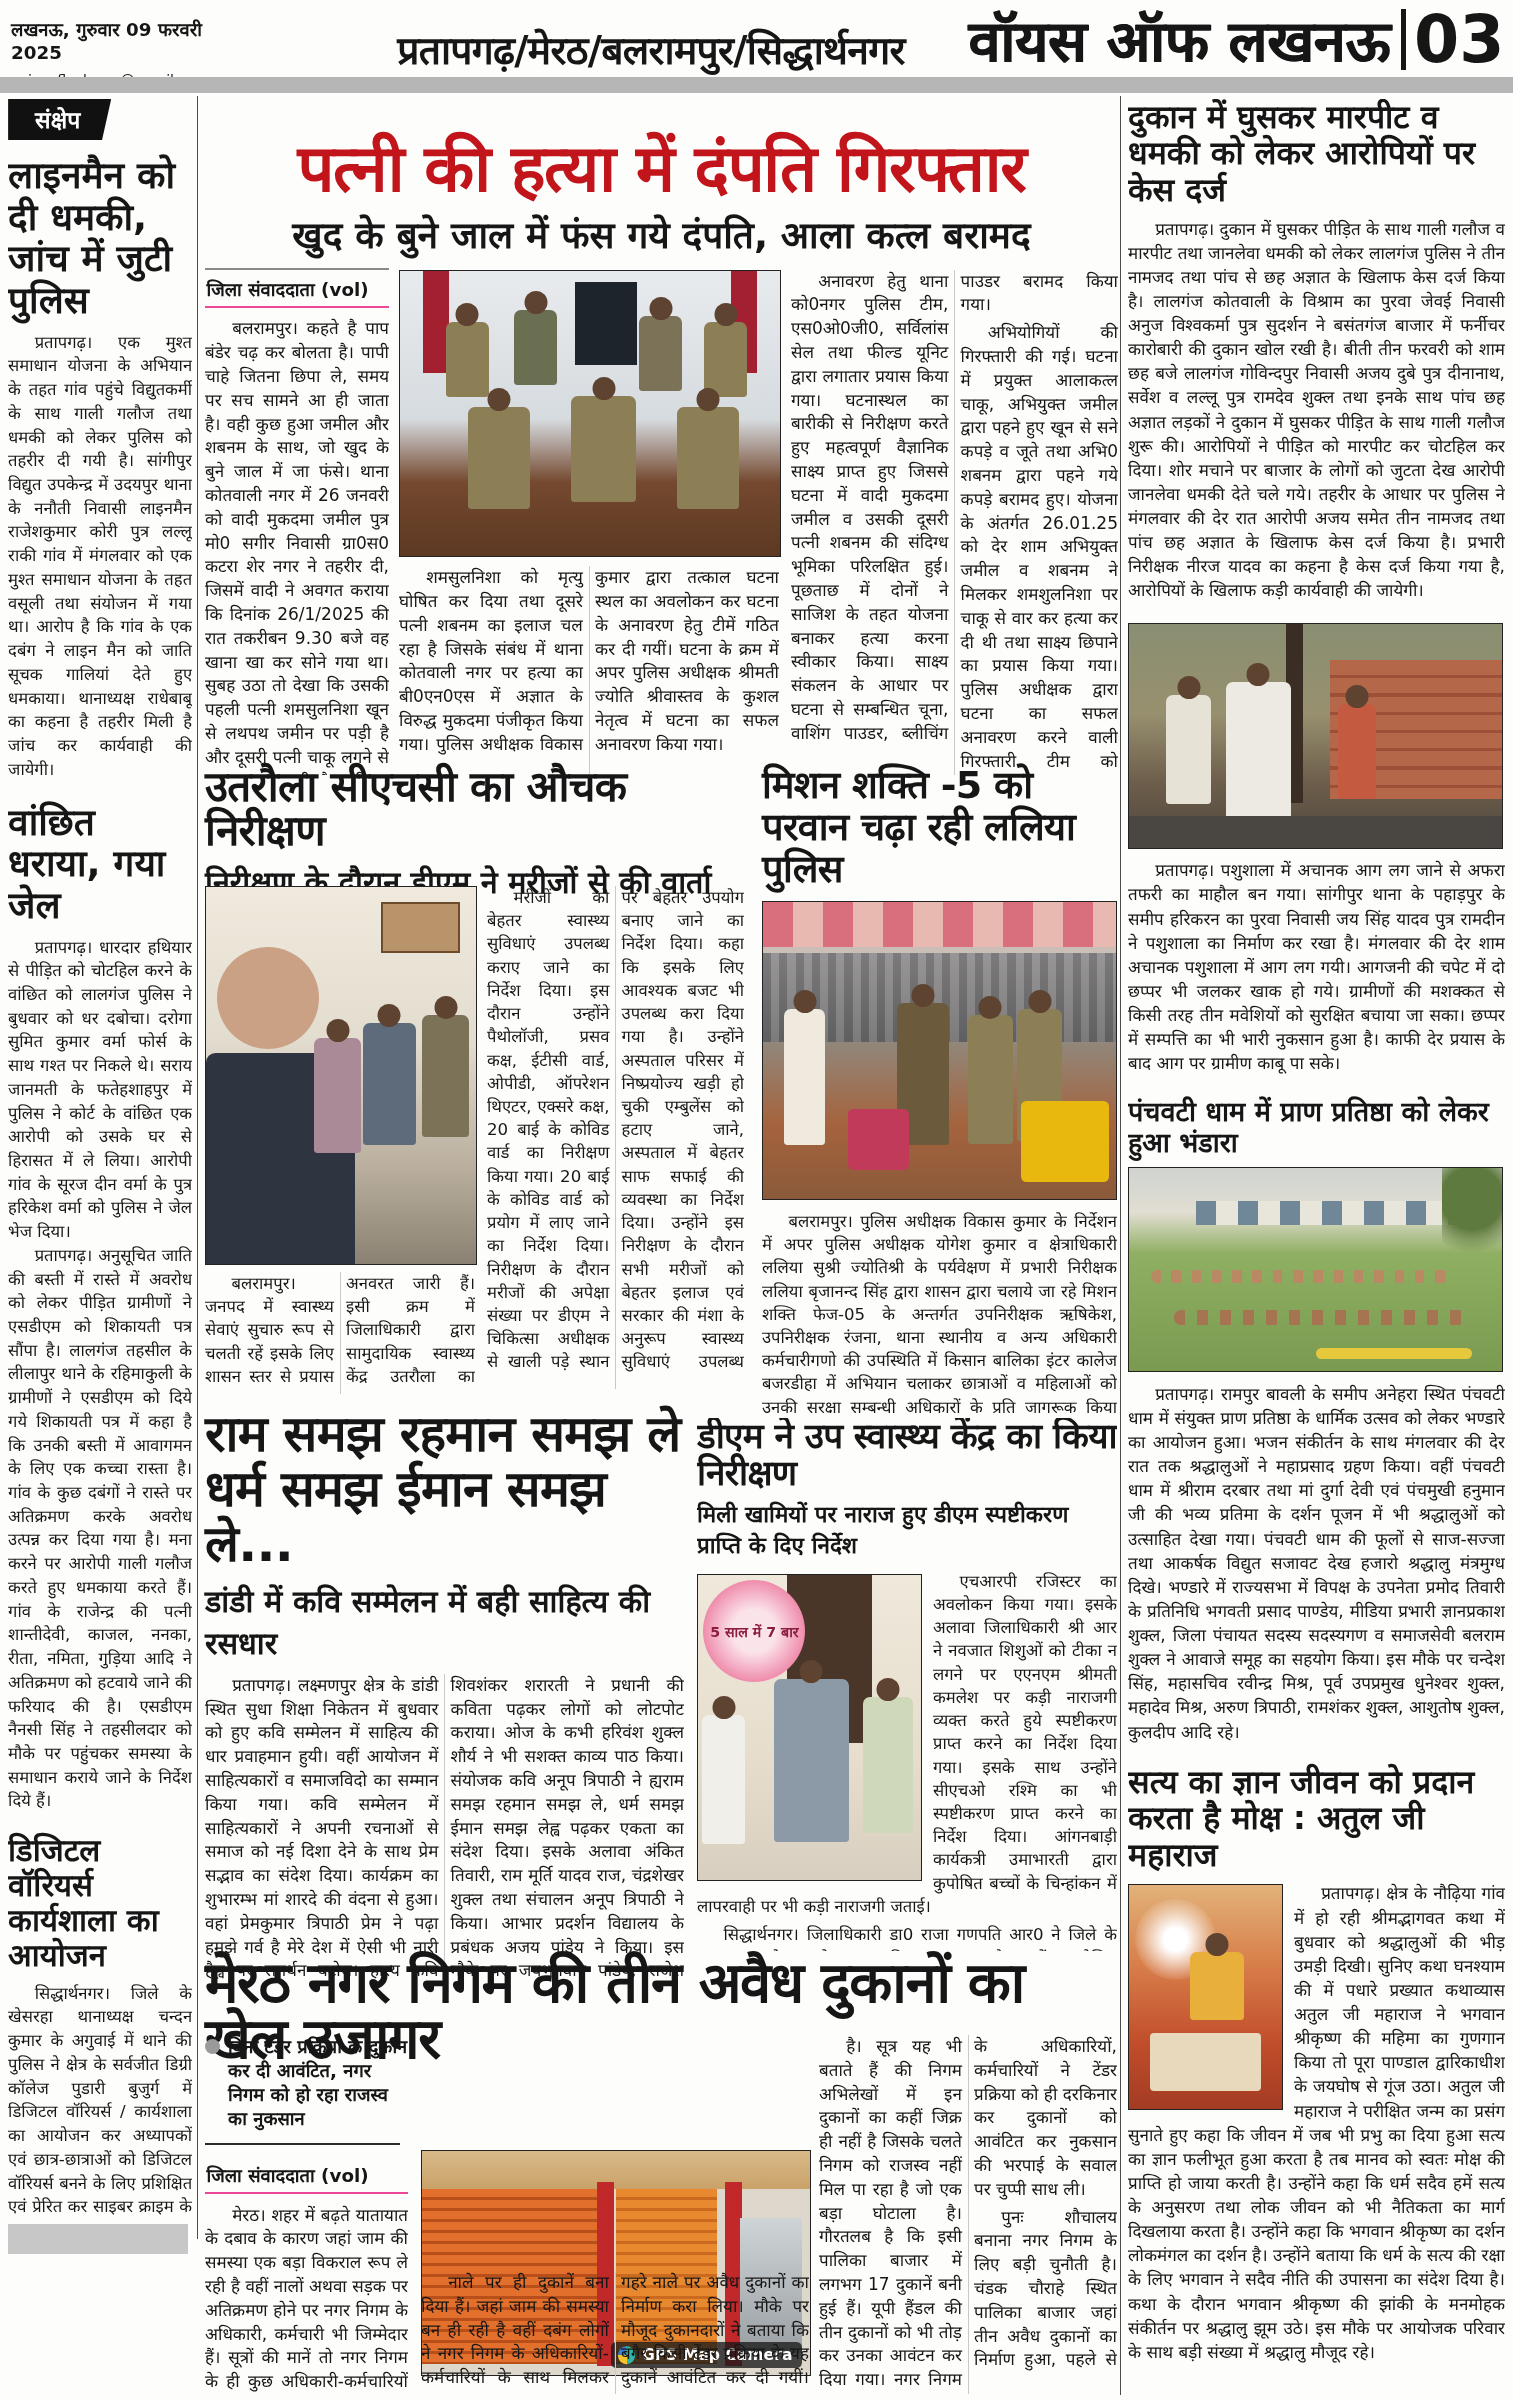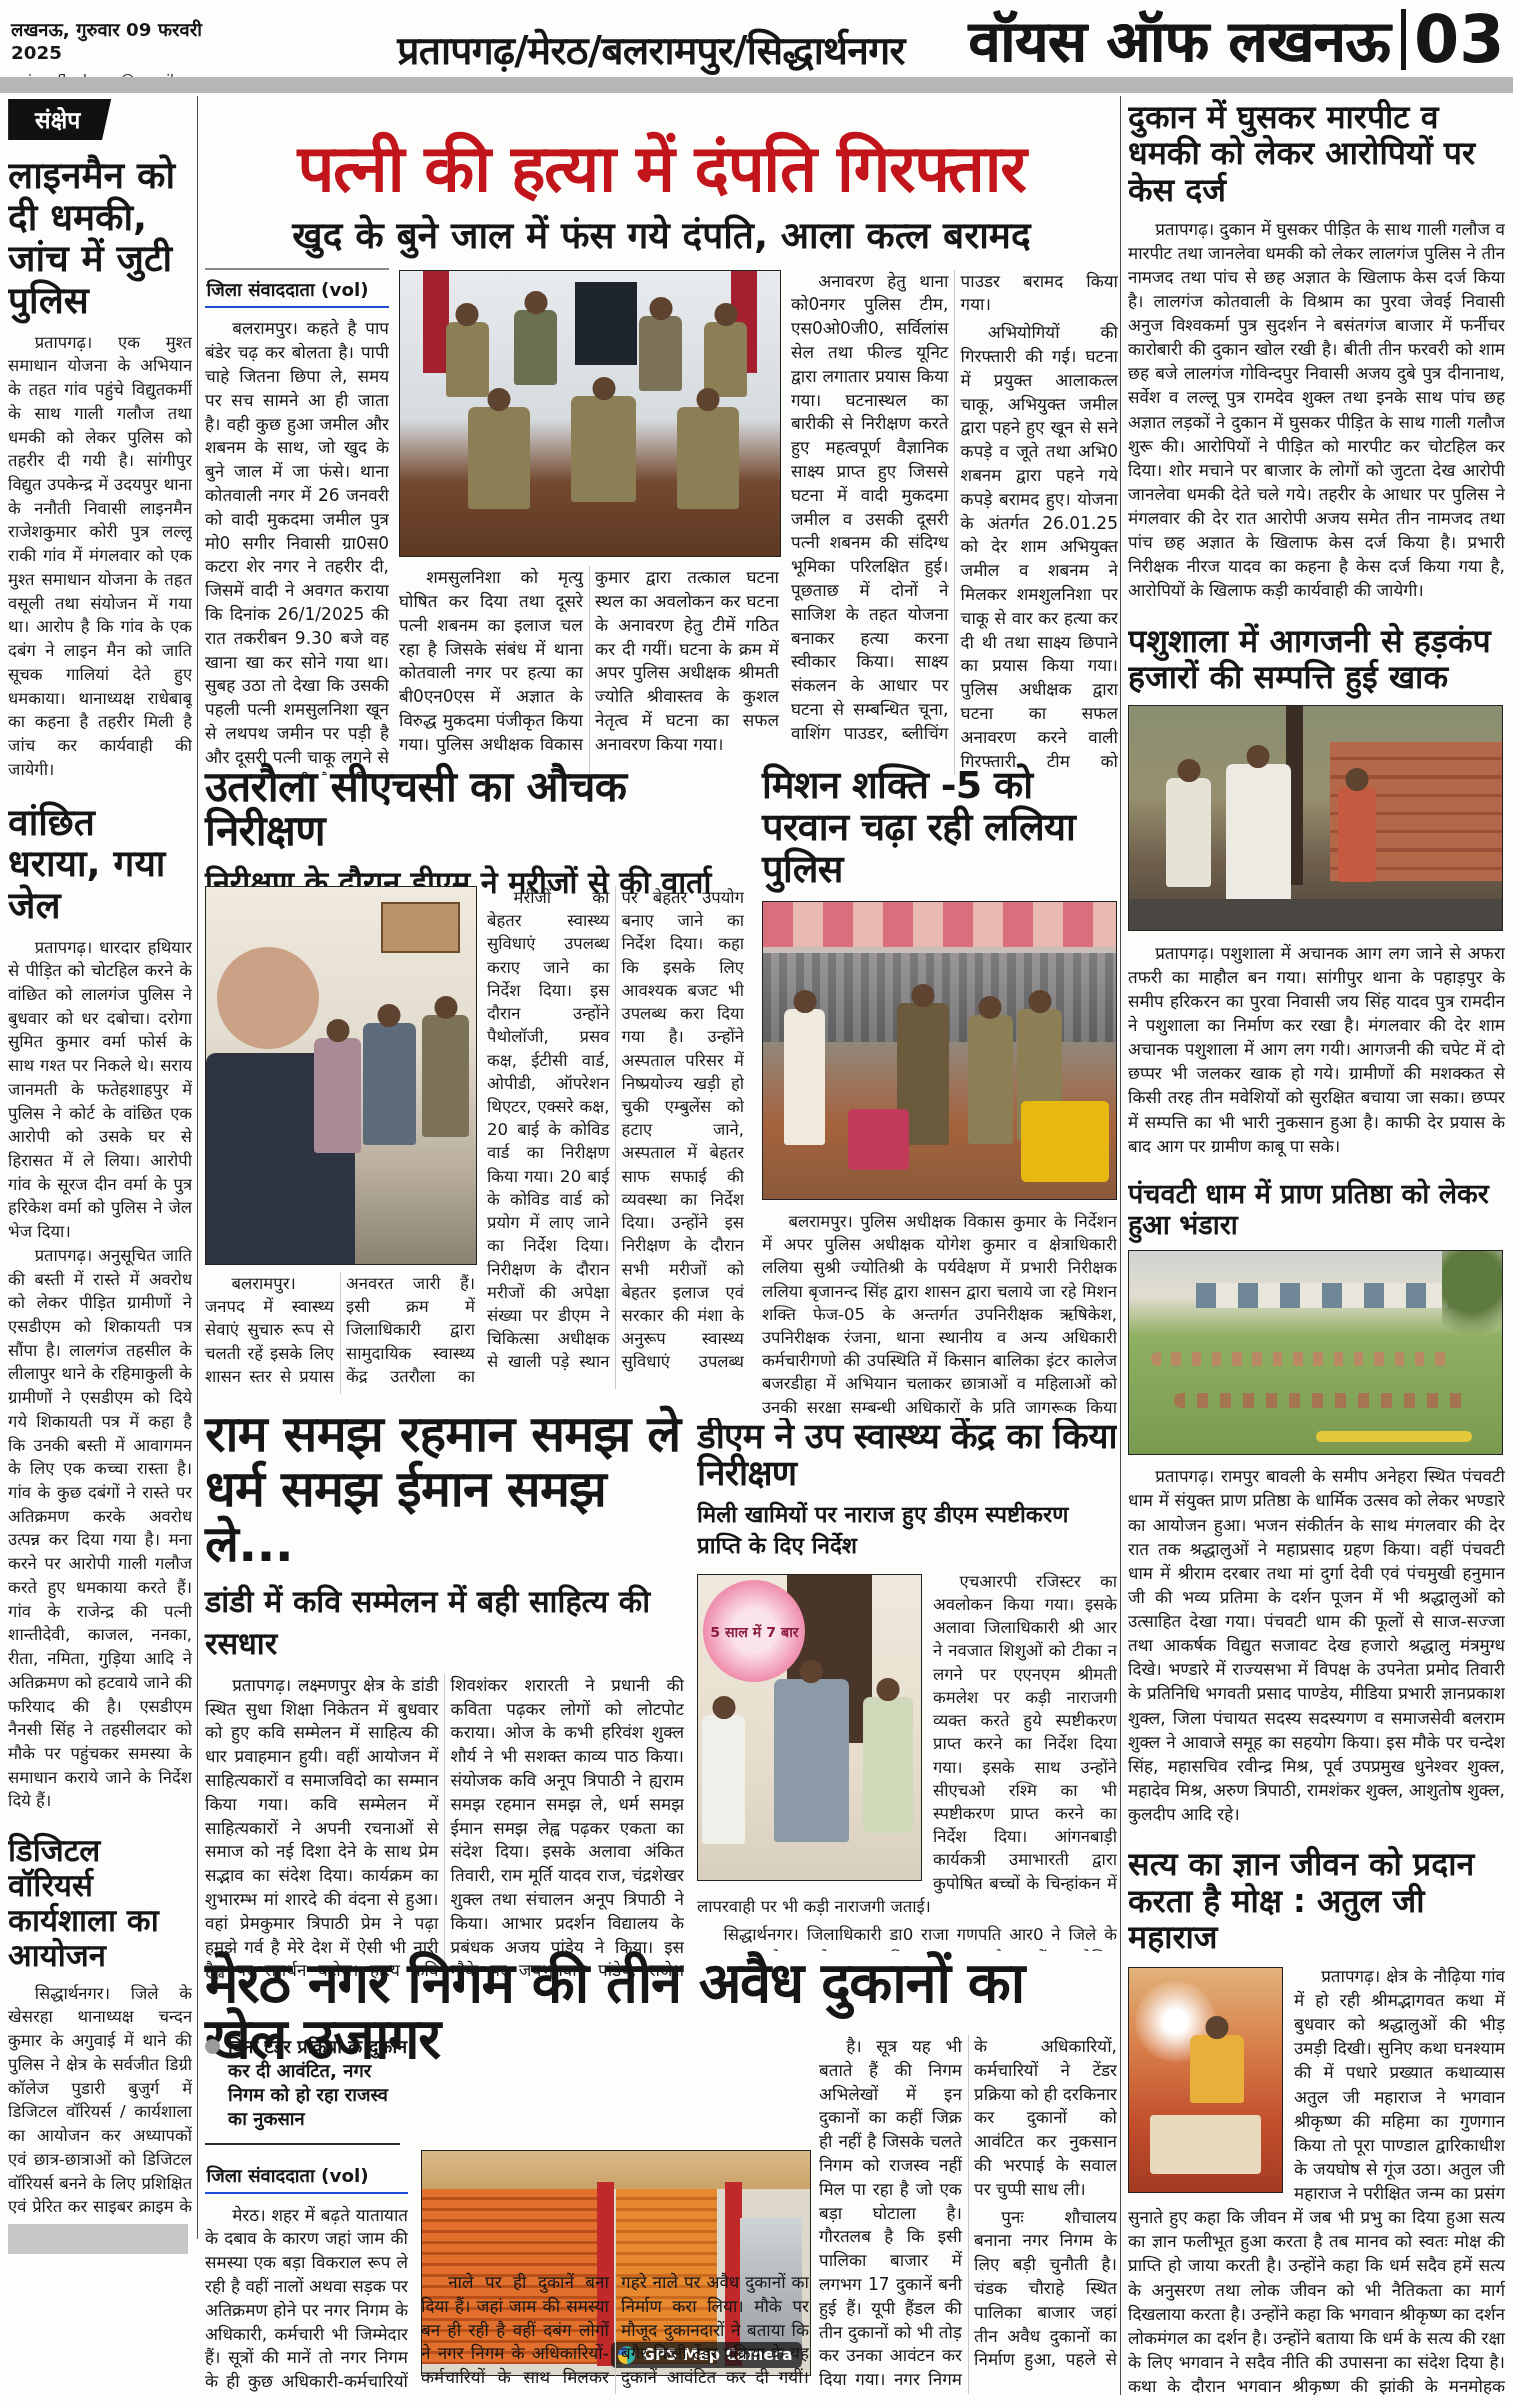--- a/index.html
+++ b/index.html
@@ -16,21 +16,21 @@
   .vr{background:#4c4c4c;width:1.4px;}
   
   .col-left{left:8.1px;top:99px;width:184px;height:2116px;overflow:hidden;}
   .tab{display:inline-block;background:#111;color:#fff;font-size:23px;font-weight:700;
        padding:4.1px 31px 5.4px 27px;clip-path:polygon(0 0,100% 0,91% 100%,0 100%);}
   .brief-h{font-size:37px;line-height:1.12;font-weight:800;margin:20.3px 0 9.5px;}
   .brief-b{font-size:16.6px;line-height:1.43;text-align:justify;margin:0;text-indent:1.6em;}
   
   .bd{font-size:17px;line-height:1.4;text-align:justify;margin:0;text-indent:1.6em;}
   .cols2{column-count:2;column-gap:12.2px;column-rule:0.7px solid #c9c9c9;}
-  .byline{font-size:18.3px;font-weight:700;border-top:2px solid #8a8a8a;border-bottom:2px solid #1d4ed8;
+  .byline{font-size:18.3px;font-weight:700;border-top:2px solid #8a8a8a;border-bottom:2px solid #ec4899;
           padding:5.4px 1.4px;margin-bottom:9.5px;}
   
   .lead-h{color:#c2151b;font-size:65px;font-weight:900;line-height:1.02;letter-spacing:-1.4px;text-align:center;}
   .lead-sh{font-size:37px;font-weight:800;text-align:center;margin-top:5.4px;}
   .h-xl{font-size:42px;font-weight:900;line-height:1.05;letter-spacing:-0.7px;}
   .h-l{font-size:38px;font-weight:900;line-height:1.1;letter-spacing:-0.7px;}
   .h-m{font-size:32px;font-weight:900;line-height:1.14;}
   .h-sub{font-size:30.5px;font-weight:800;margin-top:6.8px;}
   .dandi-h{font-size:50px;font-weight:900;line-height:1.1;letter-spacing:-0.7px;}
   .meerut-h{font-size:56px;font-weight:900;line-height:1.0;letter-spacing:-1.4px;}
@@ -213,21 +213,20 @@
   </div>
 
   <div class="abs" style="left:1128px;top:99px;width:377px;height:2296px;overflow:hidden;">
 
     <div class="r-art">
       <div class="h-m">दुकान में घुसकर मारपीट व धमकी को लेकर आरोपियों पर केस दर्ज</div>
       <p class="r-b" style="margin-top:8.1px;">प्रतापगढ़। दुकान में घुसकर पीड़ित के साथ गाली गलौज व मारपीट तथा जानलेवा धमकी को लेकर लालगंज पुलिस ने तीन नामजद तथा पांच से छह अज्ञात के खिलाफ केस दर्ज किया है। लालगंज कोतवाली के विश्राम का पुरवा जेवई निवासी अनुज विश्वकर्मा पुत्र सुदर्शन ने बसंतगंज बाजार में फर्नीचर कारोबारी की दुकान खोल रखी है। बीती तीन फरवरी को शाम छह बजे लालगंज गोविन्दपुर निवासी अजय दुबे पुत्र दीनानाथ, सर्वेश व लल्लू पुत्र रामदेव शुक्ल तथा इनके साथ पांच छह अज्ञात लड़कों ने दुकान में घुसकर पीड़ित के साथ गाली गलौज शुरू की। आरोपियों ने पीड़ित को मारपीट कर चोटहिल कर दिया। शोर मचाने पर बाजार के लोगों को जुटता देख आरोपी जानलेवा धमकी देते चले गये। तहरीर के आधार पर पुलिस ने मंगलवार की देर रात आरोपी अजय समेत तीन नामजद तथा पांच छह अज्ञात के खिलाफ केस दर्ज किया है। प्रभारी निरीक्षक नीरज यादव का कहना है केस दर्ज किया गया है, आरोपियों के खिलाफ कड़ी कार्यवाही की जायेगी।</p>
     </div>
 
     <div class="r-art">
-      <div class="h-m">पशुशाला में आगजनी से हड़कंप हजारों की सम्पत्ति हुई खाक</div>
       <div class="ph" style="margin:9.5px 0;width:373px;height:224px;background:linear-gradient(180deg,#8a8f72 0%,#97906f 40%,#6e5f4c 70%,#4d453c 100%);">
         <div class="prop" style="right:0;top:16%;width:46%;height:62%;background:repeating-linear-gradient(180deg,#b5674a 0 15px,#9e4f37 15px 18.3px);"></div>
         <div class="prop" style="left:42%;top:0;width:17.6px;height:80%;background:#3a2e24;"></div>
         <div class="fig" style="left:26%;top:26%;width:65px;height:156px;background:#eceae2;"></div>
         <div class="fig" style="left:10%;top:32%;width:45px;height:109px;background:#e6e2d6;"></div>
         <div class="fig" style="left:56%;top:36%;width:38px;height:95px;background:#c45a40;"></div>
         <div class="prop" style="left:0;bottom:0;width:100%;height:14%;background:#4a4642;"></div>
       </div>
       <p class="r-b">प्रतापगढ़। पशुशाला में अचानक आग लग जाने से अफरा तफरी का माहौल बन गया। सांगीपुर थाना के पहाड़पुर के समीप हरिकरन का पुरवा निवासी जय सिंह यादव पुत्र रामदीन ने पशुशाला का निर्माण कर रखा है। मंगलवार की देर शाम अचानक पशुशाला में आग लग गयी। आगजनी की चपेट में दो छप्पर भी जलकर खाक हो गये। ग्रामीणों की मशक्कत से किसी तरह तीन मवेशियों को सुरक्षित बचाया जा सका। छप्पर में सम्पत्ति का भी भारी नुकसान हुआ है। काफी देर प्रयास के बाद आग पर ग्रामीण काबू पा सके।</p>
     </div>

